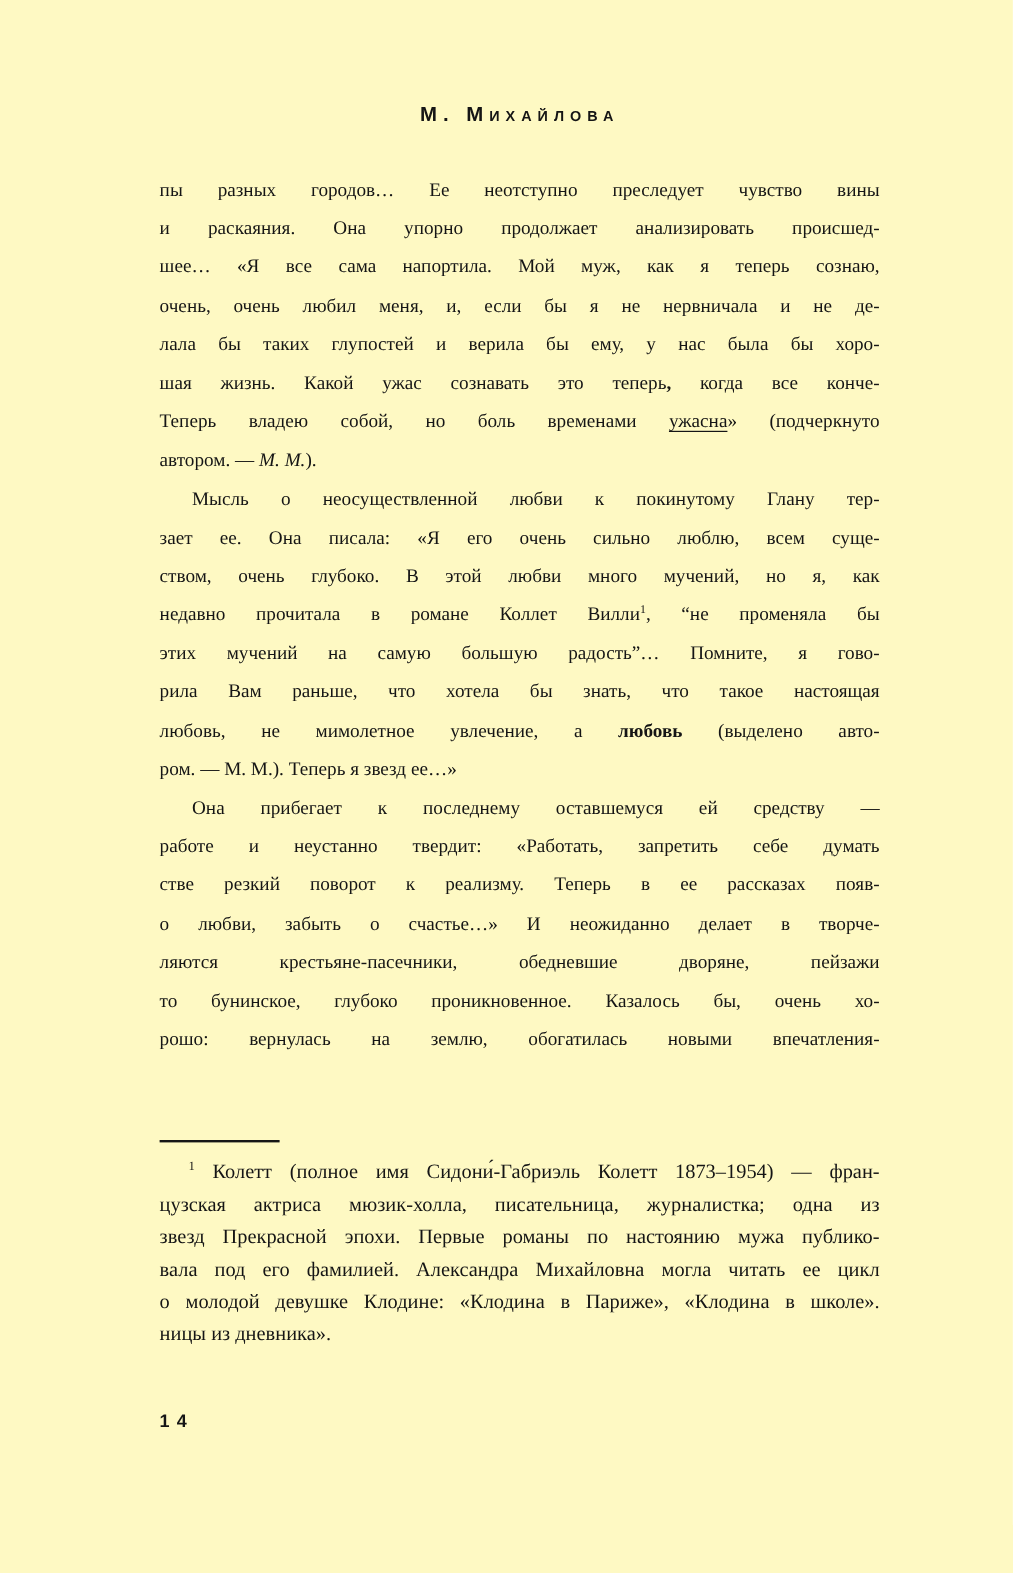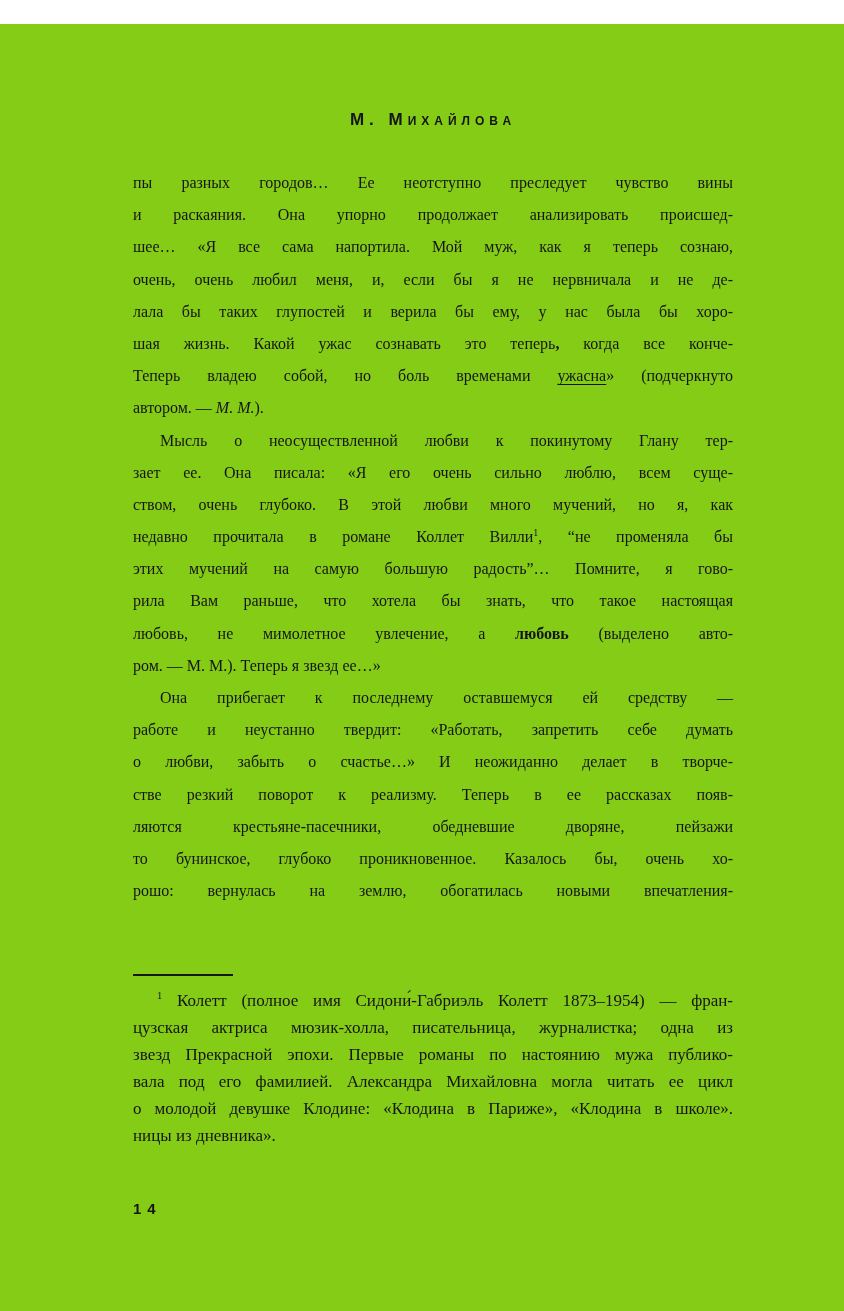--- a/index.html
+++ b/index.html
@@ -2,21 +2,21 @@
 <html><head>
 <meta charset="utf-8">
 <style>
   html,body { margin:0; padding:0; }
   body {
     width:844px; height:1311px; position:relative;
     background:#ffffff; color:#151515;
     font-family:"Liberation Serif", serif;
     overflow:hidden;
   }
-  .page { position:absolute; inset:0; background:#84cc16;margin-top:24px; }
+  .page { position:absolute; inset:0; background:#fef9c3; }
 
   .running-head {
     position:absolute; left:133px; width:600px; top:86px;
     text-align:center;
     font-family:"Liberation Sans", sans-serif;
     font-weight:bold; font-variant:small-caps;
     font-size:17px; letter-spacing:5px;
   }
 
   .body-text { position:absolute; left:133px; width:600px; top:143px; font-size:16px; }
@@ -74,22 +74,22 @@
         <div class="line"><span>ством, очень глубоко. В этой любви много мучений, но я, как</span></div>
         <div class="line"><span>недавно прочитала в романе Коллет Вилли</span><span class="s-sup">1</span><span>, “не променяла бы</span></div>
         <div class="line"><span>этих мучений на самую большую радость”… Помните, я гово-</span></div>
         <div class="line"><span>рила Вам раньше, что хотела бы знать, что такое настоящая</span></div>
         <div class="line"><span>любовь, не мимолетное увлечение, а </span><span class="s-b">любовь</span><span> (выделено авто-</span></div>
         <div class="line last"><span>ром. — М. М.). Теперь я звезд ее…»</span></div>
       </div>
     <div class="para">
         <div class="line indent"><span>Она прибегает к последнему оставшемуся ей средству —</span></div>
         <div class="line"><span>работе и неустанно твердит: «Работать, запретить себе думать</span></div>
+        <div class="line"><span>стве резкий поворот к реализму. Теперь в ее рассказах появ-</span></div>
         <div class="line"><span>о любви, забыть о счастье…» И неожиданно делает в творче-</span></div>
-        <div class="line"><span>стве резкий поворот к реализму. Теперь в ее рассказах появ-</span></div>
         <div class="line"><span>ляются крестьяне-пасечники, обедневшие дворяне, пейзажи</span></div>
         <div class="line"><span>то бунинское, глубоко проникновенное. Казалось бы, очень хо-</span></div>
         <div class="line"><span>рошо: вернулась на землю, обогатилась новыми впечатления-</span></div>
       </div>
   </div>
 
   <div class="footnote-divider"></div>
 
   <div class="footnote">
     <div class="para">

